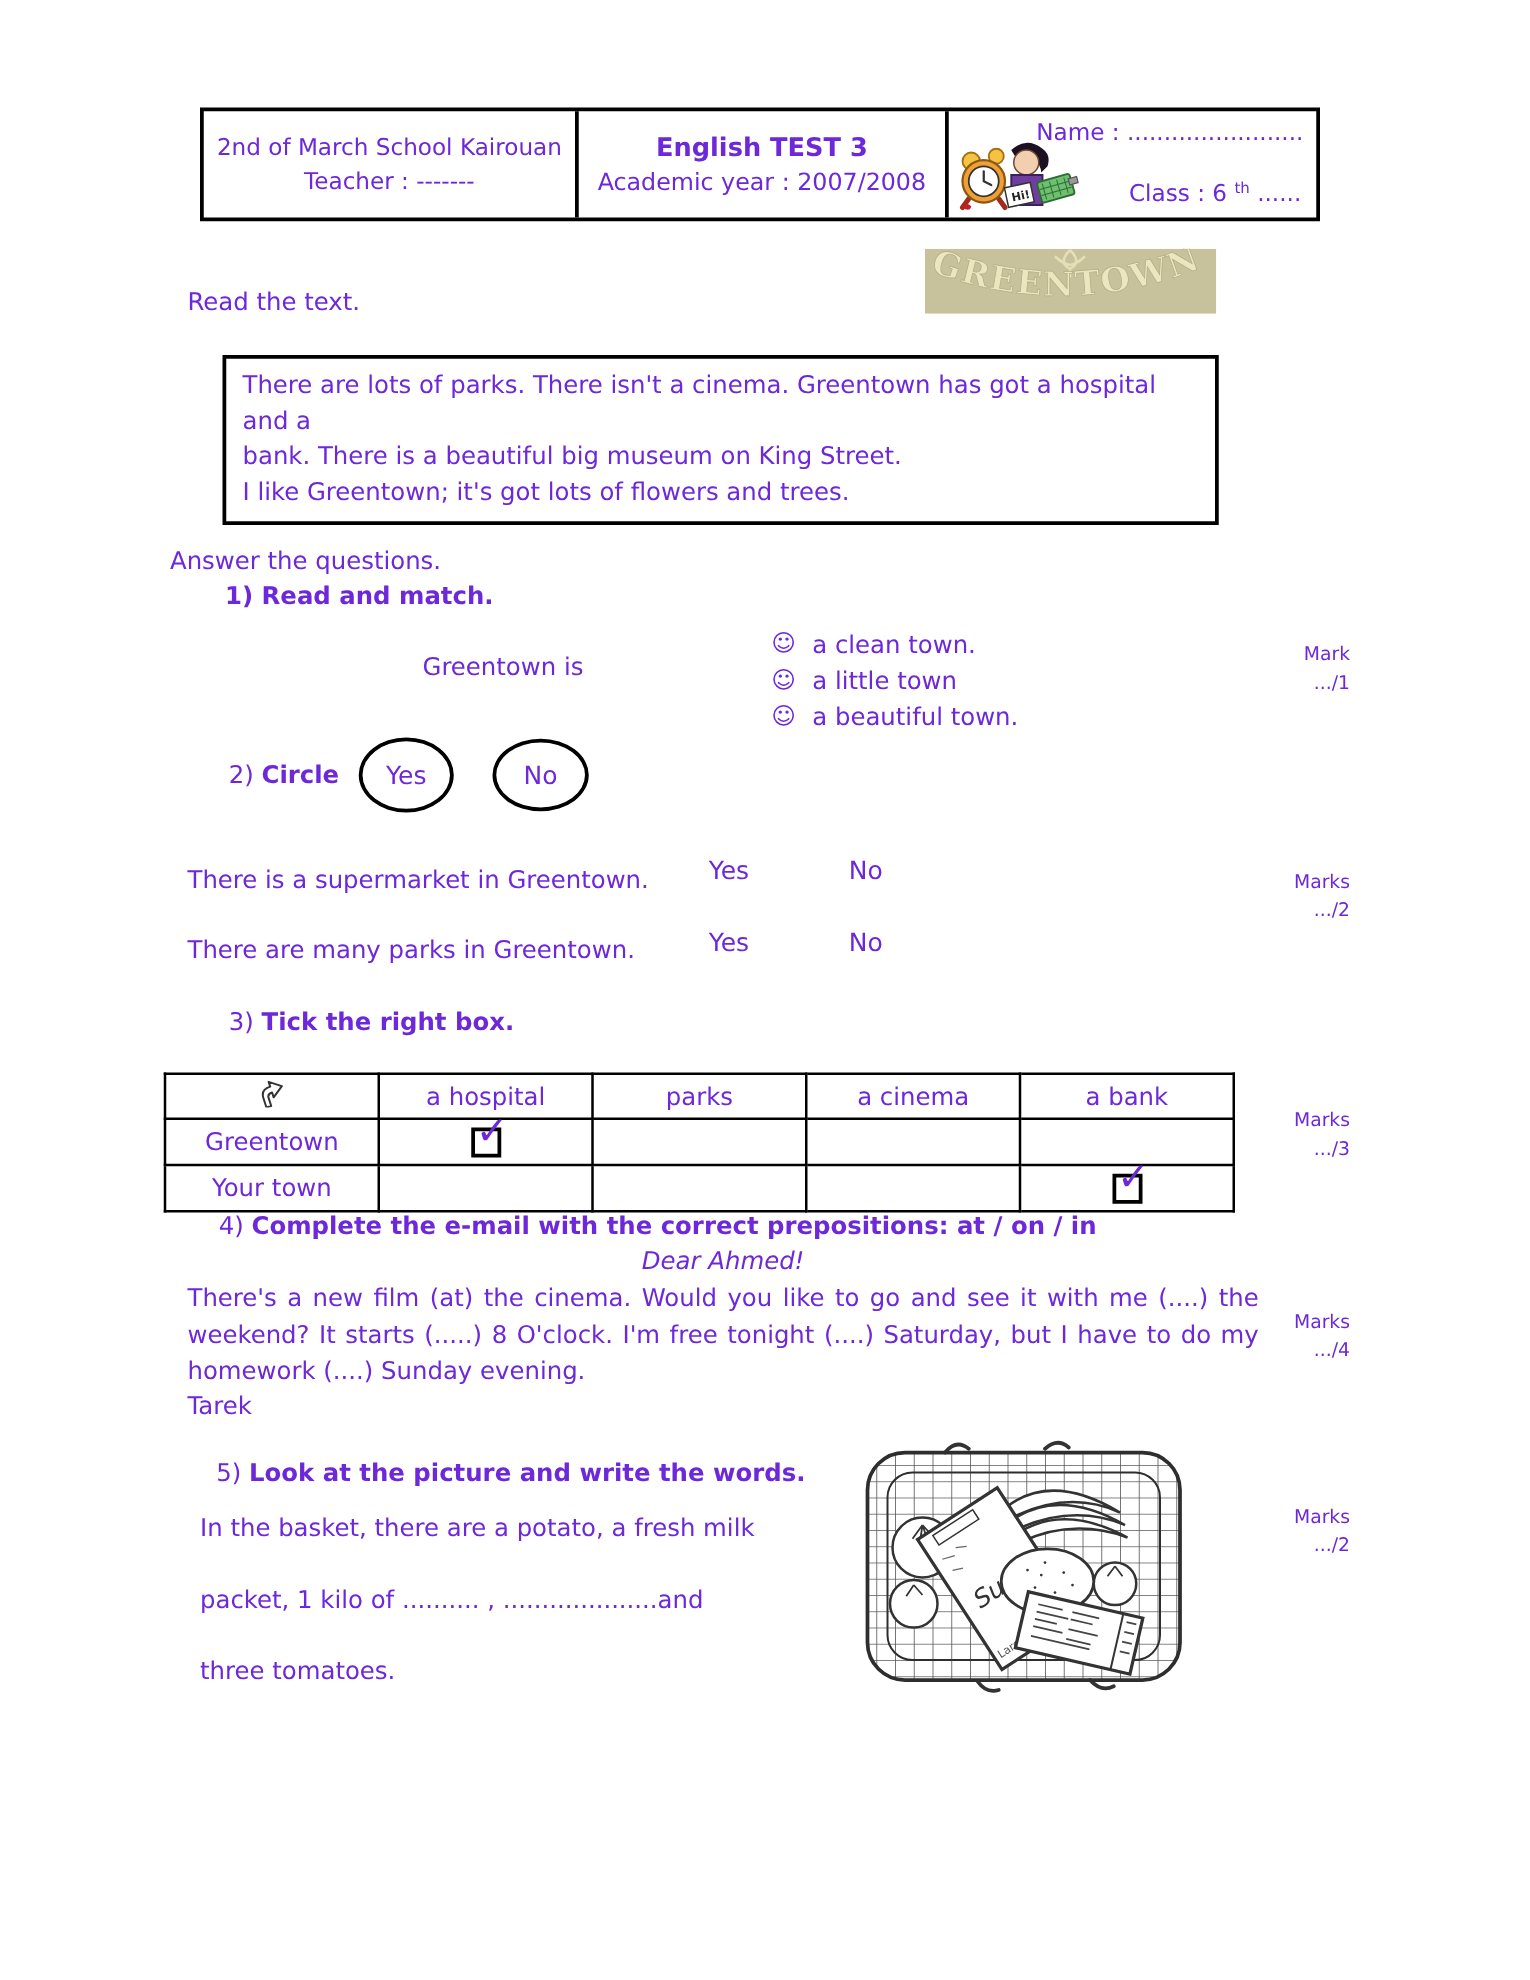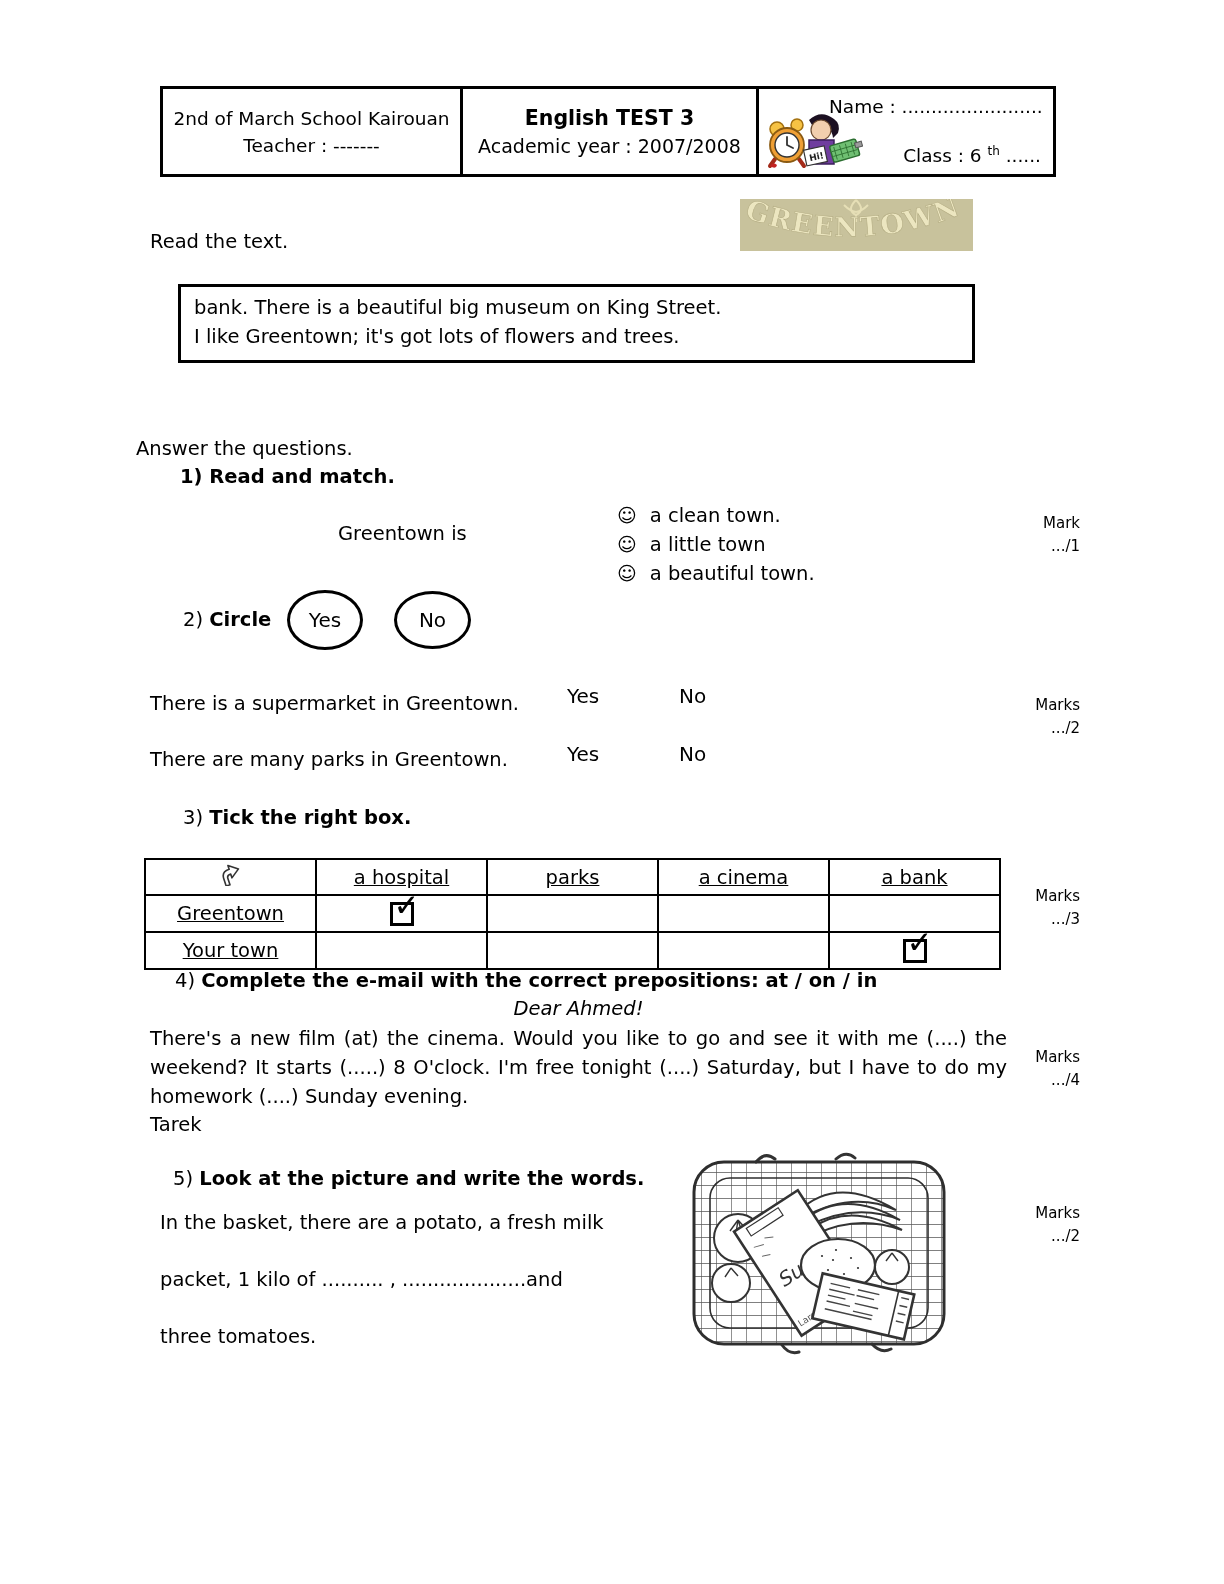--- a/index.html
+++ b/index.html
@@ -1,19 +1,19 @@
 <!DOCTYPE html>
 <html><head>
 <meta charset="utf-8">
 <style>
   * { margin:0; padding:0; box-sizing:border-box; }
   body { background:#fff; }
   .page {
     position:relative; width:1224px; height:1584px; background:#ffffff;
-    font-family:"DejaVu Sans", sans-serif; color:#000000; overflow:hidden;
+    font-family:"DejaVu Sans", sans-serif; color:#6d28d9; overflow:hidden;
   }
   .abs { position:absolute; }
 
   
   .hdr { left:160px; top:86px; width:896px; height:91px; display:flex; border:3px solid #000; background:#fff; }
   .hdr-cell { border-right:3px solid #000; }
   .hdr-cell:last-child { border-right:none; }
   .hdr-school { width:300px; display:flex; flex-direction:column; align-items:center; justify-content:center; font-size:18.5px; line-height:27px; }
   .hdr-test { width:296px; display:flex; flex-direction:column; align-items:center; justify-content:center; font-size:19px; line-height:28px; }
   .hdr-test .t { font-weight:bold; font-size:20.5px; }
@@ -108,20 +108,21 @@
     <path d="M116 1 q-10 10 0 15 q10 -5 0 -15 M116 16 v7 M104 6 q6 6 12 7 M128 6 q-6 6 -12 7" fill="none" stroke="#e6dfb6" stroke-width="2"></path>
     <defs>
         <path id="bannerArc" d="M4 18 Q116 60 229 12" fill="none"></path>
       </defs>
     <text font-family="DejaVu Serif, serif" font-size="27" font-weight="bold" fill="#ece6c0" stroke="#b4ad84" stroke-width="0.6" letter-spacing="1.5">
       <textPath href="#bannerArc">GREENTOWN</textPath>
     </text>
   </svg>
 
   <div class="abs passage">
+    <div>There are lots of parks. There isn't a cinema. Greentown has got a hospital and a</div>
     <div>bank. There is a beautiful big museum on King Street.</div>
     <div>I like Greentown; it's got lots of flowers and trees.</div>
   </div>
 
   <div class="abs plain" style="left:136px; top:437px;">Answer the questions.</div>
 
   <div class="abs qhead" style="left:180px; top:465px;"><b><span>1)</span> <span>Read and match.</span></b></div>
   <div class="abs plain" style="left:338px; top:522px;">Greentown is</div>
   <div class="abs" style="left:617px; top:501px;">
     <div class="opt-row">
@@ -154,21 +155,21 @@
   <div class="yn" style="left:567px; top:742px;">Yes</div>
   <div class="yn" style="left:679px; top:742px;">No</div>
 
   <div class="abs marks" style="left:1000px; top:694px;">
     <div>Marks</div>
       <div>.../2</div>
   </div>
 
   <div class="abs qhead" style="left:183px; top:806px;"><span>3)</span> <b>Tick the right box.</b></div>
 
-  <table class="tick abs" style="left:144px; top:858px;text-decoration:underline;">
+  <table class="tick abs" style="left:131px; top:858px;">
     <tbody>
         <tr class="h">
       <td>
         <svg width="24" height="22" viewBox="0 0 24 22">
           <g transform="rotate(-18 12 11)">
             <path d="M4 20 L4 12 Q4 5 12 5 L12 1 L21 7.5 L12 14 L12 10 Q8 10 8 13 L8 20 Z" fill="#fff" stroke="#333" stroke-width="1.6" stroke-linejoin="round"></path>
           </g>
         </svg>
       </td>
       <td>a hospital</td>

